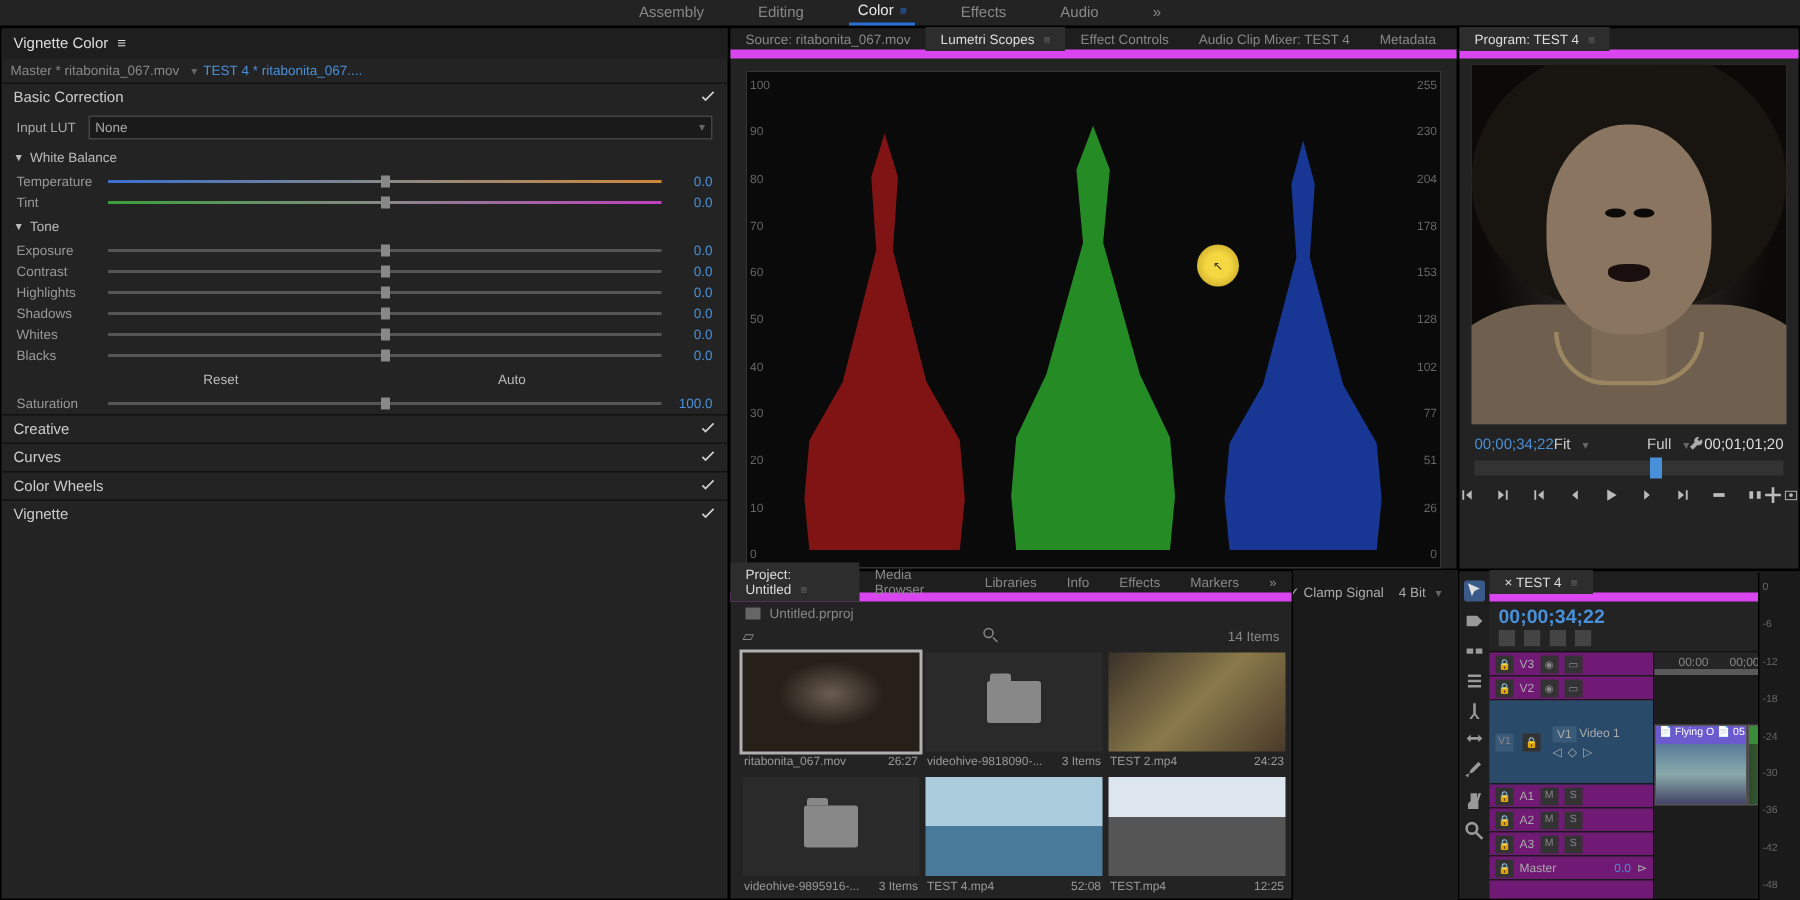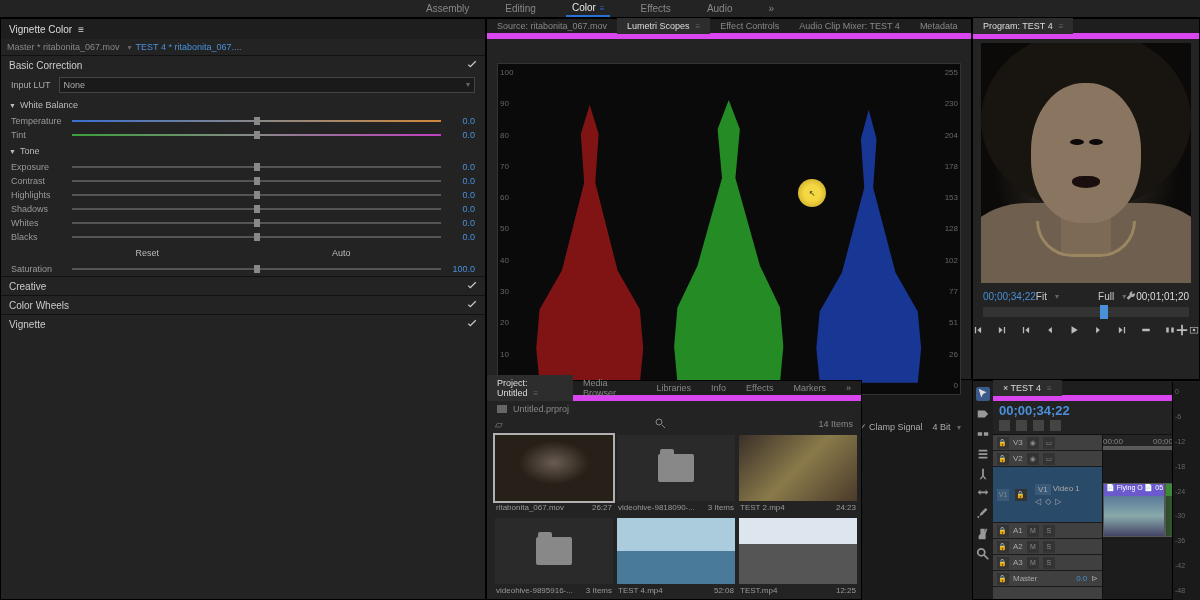--- a/index.html
+++ b/index.html
@@ -8,21 +8,21 @@
 .top-tab { color: #888; cursor: pointer; font-size: 10px; padding: 2px 6px; }
 .top-tab.active { color: #e8e8e8; border-bottom: 2px solid #2a6fd6; }
 .top-tab .ellipsis { color: #2a6fd6; margin-left: 4px; font-size: 8px; }
 .main-grid { display: grid; grid-template-columns: 486px 486px 228px; grid-template-rows: 362px 220px; }
 
 .panel { background: #232323; border: 1px solid #000; position: relative; }
 .panel-tabs { height: 20px; display: flex; align-items: center; background: #1e1e1e; border-bottom: 6px solid #d946ef; }
 .panel-tab { padding: 3px 10px; color: #888; font-size: 9px; cursor: pointer; }
 .panel-tab.active { background: #2d2d2d; color: #ddd; }
 .panel-tab .close { margin-left: 6px; color: #666; font-size: 8px; }
-.scopes-body { position: relative; height: 332px; background: #0a0a0a; margin: 24px 10px; border: 1px solid #333; }
+.scopes-body { position: relative; height: 332px; background: #0a0a0a; margin: 8px 10px; border: 1px solid #333; }
 .yaxis { position: absolute; left: 2px; top: 0; bottom: 0; width: 18px; display: flex; flex-direction: column; justify-content: space-between; font-size: 8px; color: #666; padding: 4px 0; }
 .yaxis-r { position: absolute; right: 2px; top: 0; bottom: 0; width: 18px; display: flex; flex-direction: column; justify-content: space-between; font-size: 8px; color: #666; padding: 4px 0; text-align: right;}
 .parade { position: absolute; left: 22px; right: 22px; top: 6px; bottom: 6px; display: flex; }
 .parade-col { flex: 1; position: relative; }
 .waveform-shape { position: absolute; bottom: 0; left: 10%; width: 80%; height: 92%; }
 .red-fill { fill: #c01818; opacity: 0.65; }
 .green-fill { fill: #2fb82f; opacity: 0.75; }
 .blue-fill { fill: #2050e0; opacity: 0.65; }
 .cursor-dot { position: absolute; width: 28px; height: 28px; background: radial-gradient(circle, #f5d742 40%, #b89820 100%); border-radius: 50%; top: 115px; left: 300px; display:flex; align-items:center; justify-content:center; font-size:8px; color:#333;}
 .scopes-footer { height: 16px; display: flex; justify-content: flex-end; align-items: center; gap: 10px; padding-right: 10px; font-size: 9px; color: #aaa; }
@@ -85,21 +85,21 @@
 
 .timeline-panel{ display:flex;}
 .tl-tools{ width:20px; background:#1e1e1e; display:flex; flex-direction:column; align-items:center; gap:6px; padding-top:6px;}
 .tl-tool{ width:14px; height:14px; cursor:pointer; fill:#999;}
 .tl-tool.sel{ fill:#ddd; background:#3a5a8a; border-radius:2px;}
 .tl-main{ flex:1; display:flex; flex-direction:column;}
 .tl-header{ height:34px; border-bottom:1px solid #111; padding:2px 6px;}
 .tl-tc{ color:#4a90d9; font-size:13px; font-weight:bold;}
 .tl-icons{ display:flex; gap:6px; margin-top:2px;}
 .tl-body{ flex:1; display:flex;}
-.track-headers{ width:110px; background:#404040; border-right:1px solid #111;}
+.track-headers{ width:110px; background:#701a75; border-right:1px solid #111;}
 .track-row{ height:16px; display:flex; align-items:center; gap:4px; padding:0 4px; border-bottom:1px solid #1a1a1a; font-size:8px;}
 .track-row.tall{ height:56px;}
 .track-btn{ width:12px; height:12px; background:#333; color:#888; display:flex; align-items:center; justify-content:center; font-size:7px; cursor:pointer;}
 .track-name{ color:#aaa;}
 .tl-canvas{ flex:1; position:relative; background:#1c1c1c;}
 .ruler{ height:14px; background:#252525; display:flex; font-size:8px; color:#888; position:relative;}
 .ruler-tick{ position:absolute; top:2px;}
 .ruler-bar{ position:absolute; top:11px; left:0; height:4px; width:45%; background:#5a5a5a;}
 .clip{ position:absolute; height:54px; top:48px; border:1px solid #555; overflow:hidden;}
 .clip-label{ position:absolute; top:0; left:0; right:0; height:12px; font-size:7px; padding:0 2px; white-space:nowrap; overflow:hidden;}
@@ -375,20 +375,28 @@
     <div class="section">
         <div class="section-head">
           <span>Creative</span>
           <svg class="check" viewBox="0 0 12 12">
             <path fill="#ccc" d="M1 6l3 3 7-7-1-1-6 6-2-2z"></path>
           </svg>
         </div>
       </div>
     <div class="section">
         <div class="section-head">
+          <span>Curves</span>
+          <svg class="check" viewBox="0 0 12 12">
+            <path fill="#ccc" d="M1 6l3 3 7-7-1-1-6 6-2-2z"></path>
+          </svg>
+        </div>
+      </div>
+    <div class="section">
+        <div class="section-head">
           <span>Color Wheels</span>
           <svg class="check" viewBox="0 0 12 12">
             <path fill="#ccc" d="M1 6l3 3 7-7-1-1-6 6-2-2z"></path>
           </svg>
         </div>
       </div>
     <div class="section">
         <div class="section-head">
           <span>Vignette</span>
           <svg class="check" viewBox="0 0 12 12">
@@ -575,21 +583,21 @@
             </div>
           <div class="track-row">
               <div class="track-btn">🔒</div>
               <span class="track-name">Master</span>
               <span class="slider-val" style="margin-left:auto">0.0</span>
               <span>⊳</span>
             </div>
         </div>
         <div class="tl-canvas">
           <div class="ruler" id="ruler">
-              <span class="ruler-tick" style="left: 0px;">00:00</span>
+              <span class="ruler-tick" style="left: 16px;">00:00</span>
               <span class="ruler-tick" style="left: 50px;">00;00;16;00</span>
             </div>
           <div class="ruler-bar"></div>
 
           <div class="clip clip1">
               <div class="clip-label"><span>📄 </span><span>Flying O</span> <span>📄 </span><span>05.r</span></div>
               <div class="clip-body mini-thumb mt-sky"></div>
             </div>
           <div class="clip clip2">
               <div class="clip-label"></div>

